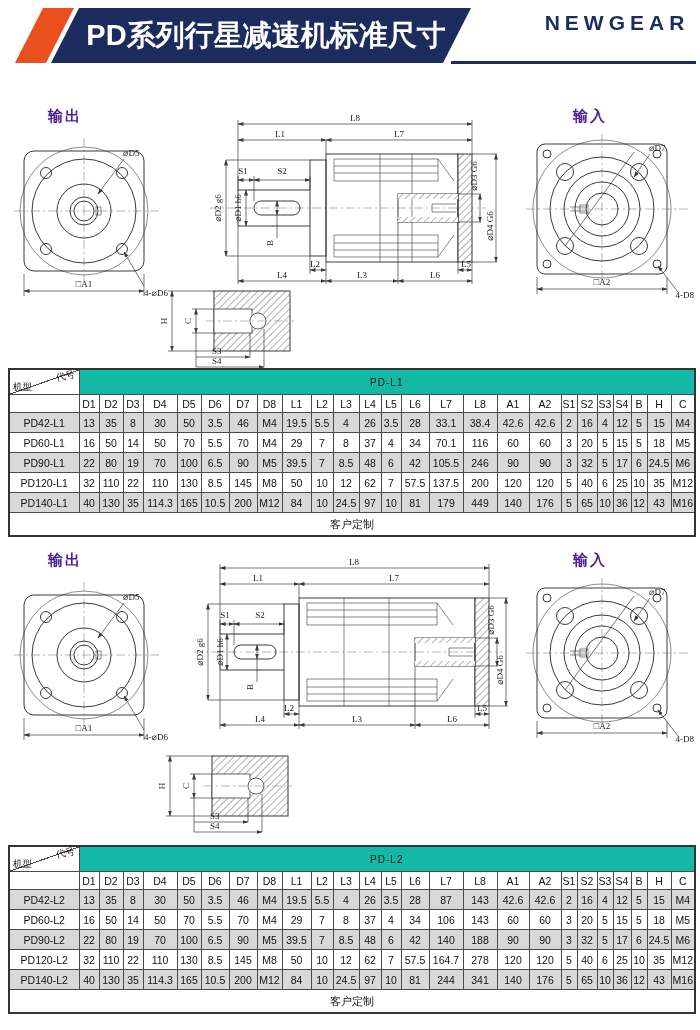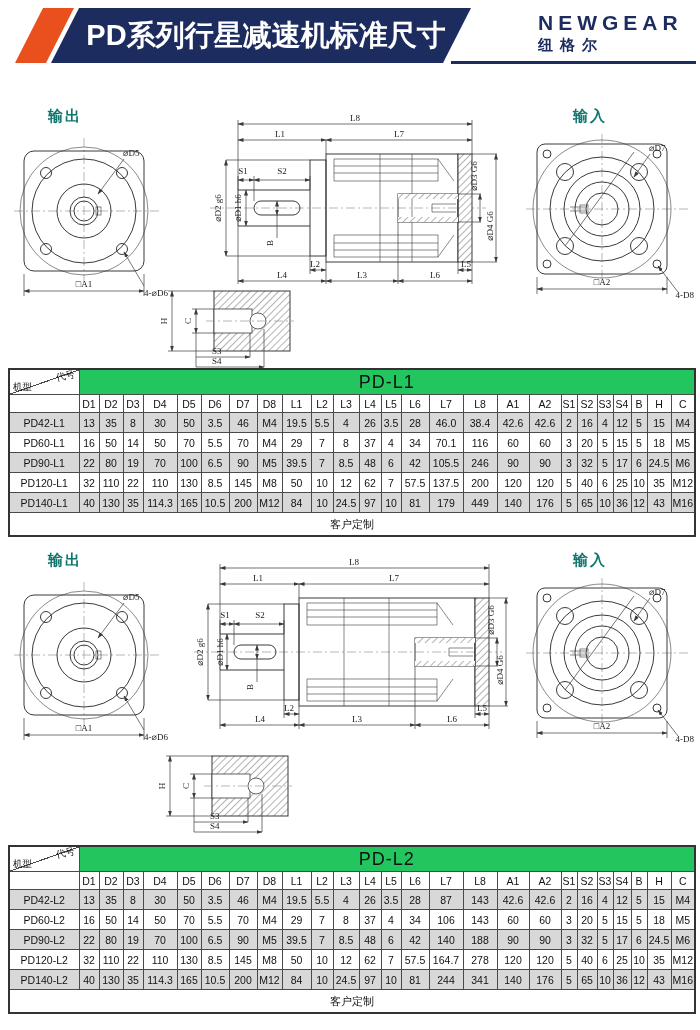--- a/index.html
+++ b/index.html
@@ -7,40 +7,40 @@
         font-family:"Liberation Sans",sans-serif;}
   
   .accent{position:absolute;left:43px;top:8px;width:31px;height:55px;background:#ea4f1e;
           transform:skewX(-27deg);transform-origin:0 0;}
   .banner{position:absolute;left:79px;top:8px;width:392px;height:55px;background:#1d2c5f;
           transform:skewX(-27deg);transform-origin:0 0;}
   .banner-text{position:absolute;inset:0;transform:skewX(27deg);transform-origin:0 0;
           color:#fff;font-size:29px;font-weight:bold;line-height:55px;text-align:center;
           letter-spacing:0px;padding-right:18px;}
   .underline{position:absolute;left:451px;top:61px;width:245px;height:3px;background:#1d2c5f;}
-  .brand{position:absolute;left:538px;top:11px;width:158px;text-align:left;color:#1d2c5f;}
+  .brand{position:absolute;left:538px;top:11px;width:158px;text-align:center;color:#1d2c5f;}
   .brand-en{font-size:21px;font-weight:bold;letter-spacing:5px;white-space:nowrap;}
   .brand-cn{font-size:15px;font-weight:bold;letter-spacing:7px;margin-top:1px;}
   
-  .sec-title{position:absolute;font-size:15px;font-weight:bold;color:#0f766e;letter-spacing:2px;}
+  .sec-title{position:absolute;font-size:15px;font-weight:bold;color:#4c1d95;letter-spacing:2px;}
   
   .dwg{position:absolute;}
   .dwg text{font-family:"Liberation Serif","DejaVu Sans",serif;font-size:9px;fill:#1a1a1a;}
   .dwg .s{stroke:#3a3a3a;fill:none;stroke-width:1;}
   .dwg .t6{stroke-width:0.6;}
   .dwg .dim{stroke:#3a3a3a;fill:none;stroke-width:0.7;}
   .dwg .cl{stroke:#888;fill:none;stroke-width:0.6;stroke-dasharray:9 3 2 3;}
   
   .tbl-host{position:absolute;left:8px;width:684px;}
   table.spec{border-collapse:collapse;table-layout:fixed;width:684px;color:#111;
              border:2px solid #333;}
   table.spec td{border:1px solid #4a4a4a;text-align:center;padding:0;font-size:10.5px;
              white-space:nowrap;overflow:hidden;height:19px;background:#fff;}
   table.spec tr.odd td{background:#d8d8d8;}
-  table.spec td.ttl{font-size:18px;background:#22c55e;height:24px;letter-spacing:1px;}
+  table.spec td.ttl{font-size:10px;background:#14b8a6;height:24px;letter-spacing:1px;}
   table.spec tr.t-hdr td{height:17px;background:#fff;}
   table.spec tr.t-foot td{height:22px;font-size:11px;background:#fff;}
   table.spec td.corner{position:relative;background:#fff;
      background-image:linear-gradient(to bottom right,transparent 48.8%,#4a4a4a 48.8%,#4a4a4a 51.2%,transparent 51.2%);}
   .c-top{position:absolute;top:0px;right:4px;font-size:9.5px;transform:rotate(-13deg);}
   .c-bot{position:absolute;bottom:0px;left:3px;font-size:9.5px;}
 </style>
 </head>
 <body>
 
@@ -58,21 +58,20 @@
     </defs>
   </svg>
 
   <div class="accent"></div>
   <div class="banner">
     <div class="banner-text">PD系列行星减速机标准尺寸</div>
   </div>
   <div class="underline"></div>
   <div class="brand">
     <div class="brand-en">NEWGEAR</div>
-    <div class="brand-cn">纽格尔</div>
   </div>
 
   <div class="sec-title" style="left:48px;top:107px">输出</div>
   <div class="sec-title" style="left:573px;top:107px">输入</div>
 
   <svg class="dwg" style="left:10px;top:126px" width="160" height="178" viewBox="0 0 160 178">
     <line class="cl" x1="4" y1="85" x2="152" y2="85"></line>
       <line class="cl" x1="74" y1="12" x2="74" y2="156"></line>
     <rect class="s" x="14" y="25" width="120" height="120" rx="10"></rect>
     <circle class="s t6" cx="74" cy="85" r="64"></circle>
@@ -301,21 +300,21 @@
             <td>50</td>
             <td>3.5</td>
             <td>46</td>
             <td>M4</td>
             <td>19.5</td>
             <td>5.5</td>
             <td>4</td>
             <td>26</td>
             <td>3.5</td>
             <td>28</td>
-            <td>46.0</td>
+            <td>33.1</td>
             <td>38.4</td>
             <td>42.6</td>
             <td>42.6</td>
             <td>2</td>
             <td>16</td>
             <td>4</td>
             <td>12</td>
             <td>5</td>
             <td>15</td>
             <td>M4</td>

